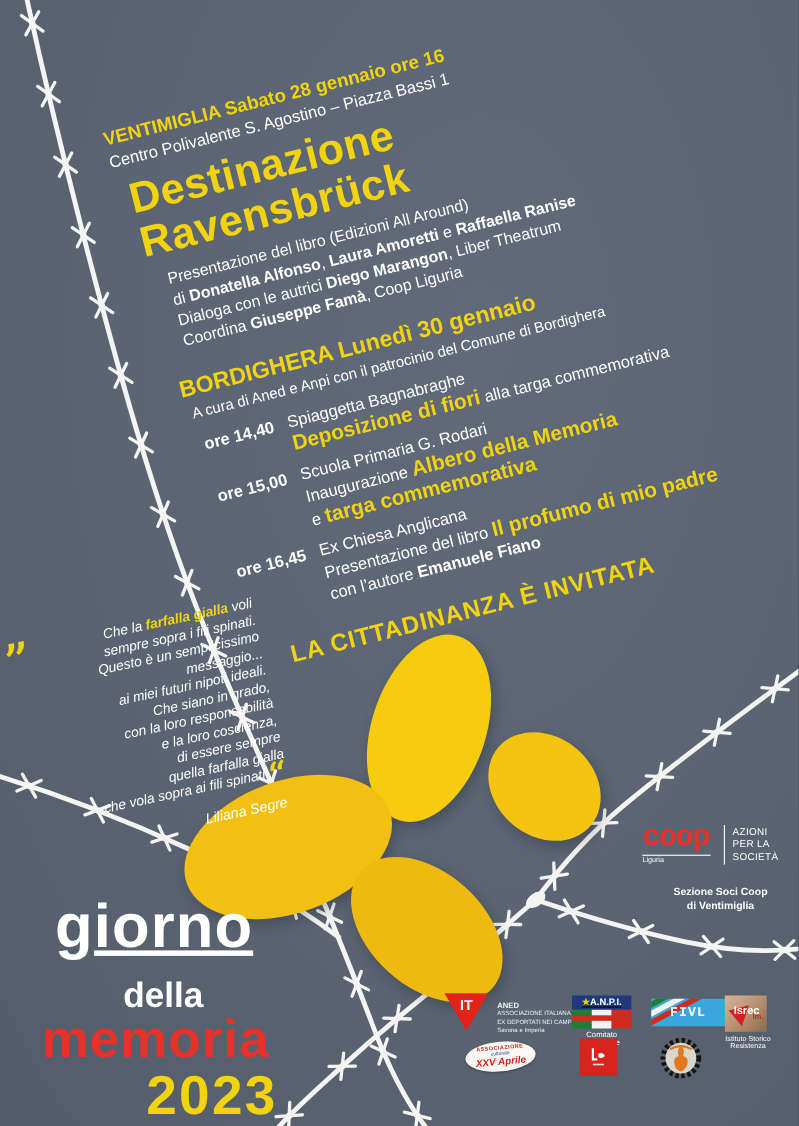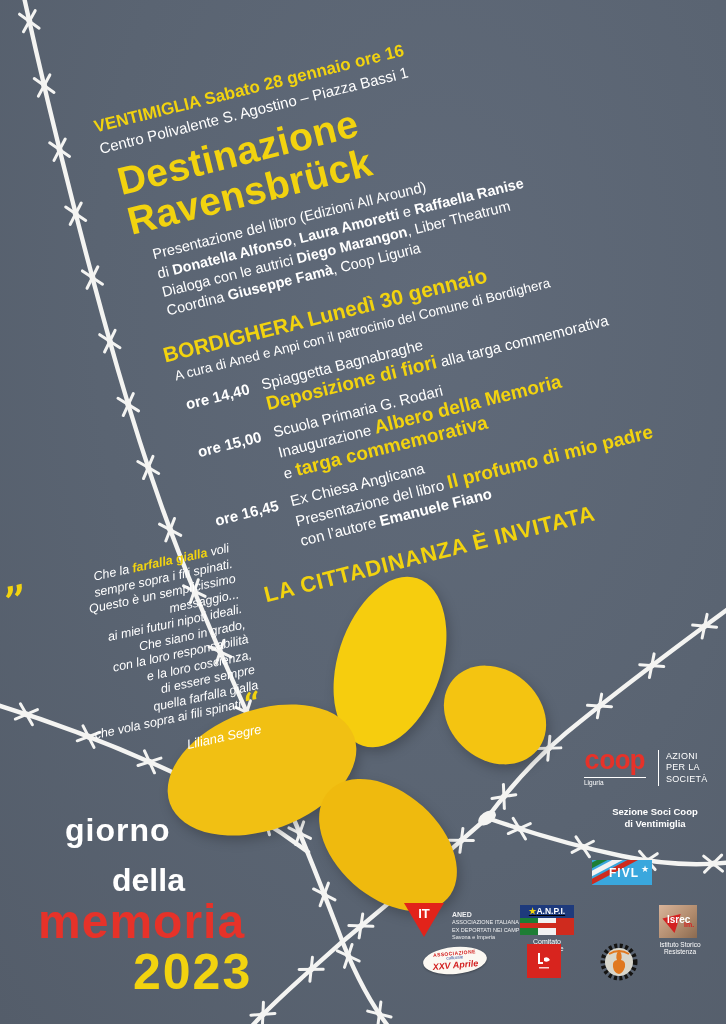--- a/index.html
+++ b/index.html
@@ -37,21 +37,21 @@
   .quote-line{display:block;}
   .q-em{color:#f2d30f;font-weight:bold;}
   .q-open{position:absolute;left:-24px;top:14px;color:#f2d30f;font-size:40px;
           font-weight:bold;font-style:normal;font-family:"DejaVu Serif",serif;line-height:0;}
   .q-close{color:#f2d30f;font-size:30px;font-weight:bold;font-style:normal;
            font-family:"DejaVu Serif",serif;line-height:0;vertical-align:-8px;}
   .q-attrib{display:block;margin-top:12px;font-size:13px;padding-right:6px;}
 
   
   .brand-block{position:absolute;left:38px;top:814px;width:270px;font-weight:bold;line-height:1;}
-  .brand-giorno{color:#fff;font-size:32px;margin-left:27px;letter-spacing:1px;}
+  .brand-giorno{color:#fff;font-size:56px;margin-left:12px;letter-spacing:1px;text-decoration:underline;}
   .brand-della{color:#fff;font-size:32px;margin-left:74px;margin-top:18px;}
   .brand-memoria{color:#e63229;font-size:48px;margin-left:0px;margin-top:2px;letter-spacing:1px;}
   .brand-year{color:#f2d30f;font-size:50px;margin-left:95px;margin-top:1px;letter-spacing:2px;}
 
   
   .coop-block{position:absolute;left:584px;top:750px;width:132px;color:#fff;}
   .coop-row{display:flex;align-items:center;}
   .coop-left{width:72px;}
   .coop-word{color:#e63229;font-weight:bold;font-size:27px;letter-spacing:-1px;line-height:.9;font-family:Liberation Mono, monospace;}
   .coop-rule{height:1px;background:#fff;width:62px;margin-top:2px;}
@@ -70,22 +70,22 @@
   .aned-caption{margin-left:6px;color:#fff;font-size:5.5px;line-height:1.35;padding-top:9px;opacity:.9;}
   .aned-name{font-size:7px;font-weight:bold;}
   .anpi-block{position:absolute;left:520px;top:905px;width:54px;text-align:center;}
   .anpi-top{background:#1e3a7c;color:#fff;font-size:8.5px;font-weight:bold;height:13px;line-height:13px;}
   .anpi-star{color:#f2d30f;}
   .anpi-flag{display:flex;height:17px;}
   .anpi-flag>div{flex:1;}
   .anpi-green{background:#1e7e34;}.anpi-white{background:#f2f2f2;}.anpi-red{background:#cf2b1e;}
   .anpi-band{position:absolute;left:0;right:0;top:18px;height:5px;background:#cf2b1e;}
   .anpi-caption{color:#fff;font-size:7px;margin-top:3px;}
-  .fivl-block{position:absolute;left:592px;top:860px;width:60px;height:25px;background:#3aa7dd;
-              overflow:hidden;}
+  .fivl-block{position:absolute;left:592px;top:908px;width:76px;height:25px;background:#3aa7dd;
+              overflow:hidden;font-family:Liberation Mono, monospace;}
   .fivl-text{position:absolute;left:17px;top:6px;color:#fff;font-weight:bold;font-size:12px;letter-spacing:1px;}
   .fivl-star{position:absolute;right:3px;top:4px;color:#fff;font-size:9px;}
   .fivl-stripe{position:absolute;width:60px;height:5px;transform:rotate(-28deg);transform-origin:0 0;}
   .isrec-block{position:absolute;left:659px;top:905px;width:38px;height:33px;
                background:linear-gradient(135deg,#d9b49a 0%,#b08a6c 60%,#8a6a50 100%);}
   .isrec-arrow{position:absolute;left:3px;top:6px;width:0;height:0;
                border-top:10px solid transparent;border-bottom:10px solid transparent;
                border-right:16px solid #d32121;transform:rotate(18deg);}
   .isrec-name{position:absolute;left:8px;top:9px;color:#fff;font-weight:bold;font-size:10px;}
   .isrec-suffix{position:absolute;left:25px;top:16px;color:#d32121;font-weight:bold;font-size:7px;}

